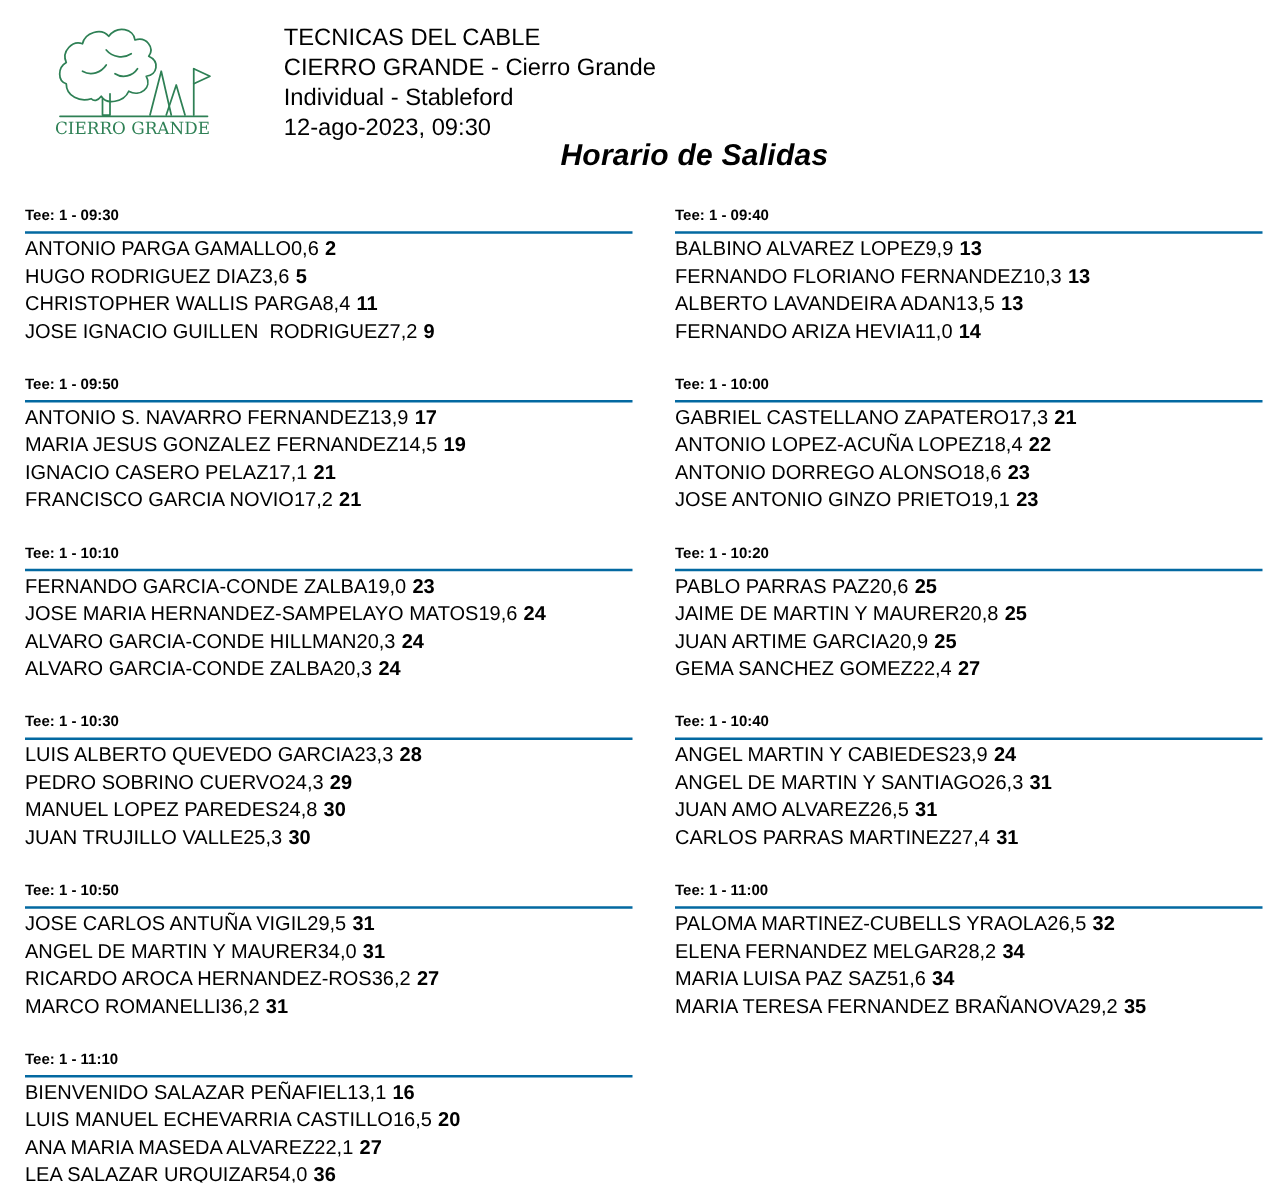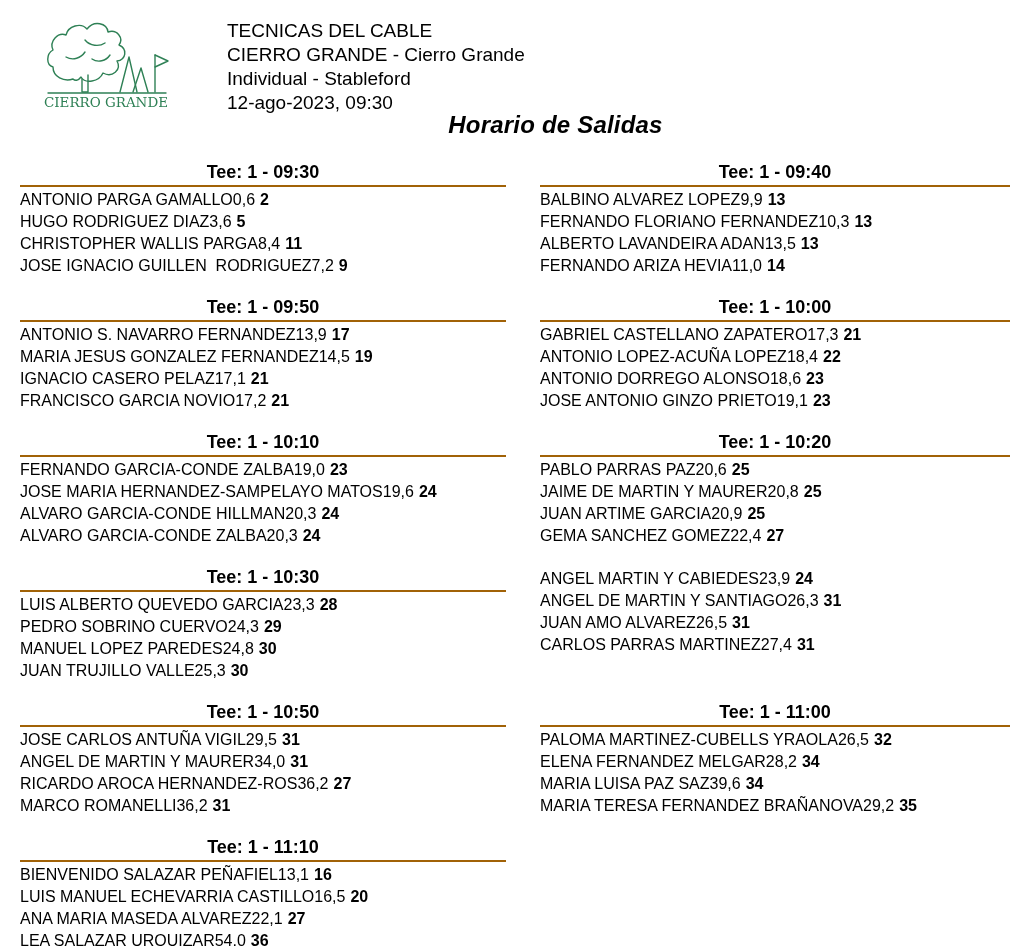--- a/index.html
+++ b/index.html
@@ -46,28 +46,27 @@
   
   .tee-grid {
     margin: 24px 14px 0 20px;
     display: grid;
     grid-template-columns: 486px 470px;
     column-gap: 34px;
     row-gap: 21px;
   }
   .tee-group { }
   .tee-time-header {
-    font-size: 18px;
+    font-size: 12px;
     font-weight: bold;
     line-height: 19px;
     padding-bottom: 3px;
-    border-bottom: 2px solid #a16207;
+    border-bottom: 2px solid #0369a1;
     margin-bottom: 2px;
     white-space: pre;
-    text-align: center;
   }
   .player-row {
     font-size: 16px;
     line-height: 22px;
     white-space: pre;
   }
   .player-name { }
   .player-handicap { margin-left: 0; }
   .player-points { margin-left: 5px; font-weight: bold; }
 </style>
@@ -195,20 +194,21 @@
 
   <div class="player-row"><span class="player-name">PEDRO SOBRINO CUERVO</span><span class="player-handicap">24,3</span><span class="player-points">29</span></div>
 
   <div class="player-row"><span class="player-name">MANUEL LOPEZ PAREDES</span><span class="player-handicap">24,8</span><span class="player-points">30</span></div>
 
   <div class="player-row"><span class="player-name">JUAN TRUJILLO VALLE</span><span class="player-handicap">25,3</span><span class="player-points">30</span></div>
 </div>
   </div>
 
   <div class="tee-group">
+    <div class="tee-time-header">Tee: 1 - 10:40</div>
     <div class="player-list">
   <div class="player-row"><span class="player-name">ANGEL MARTIN Y CABIEDES</span><span class="player-handicap">23,9</span><span class="player-points">24</span></div>
 
   <div class="player-row"><span class="player-name">ANGEL DE MARTIN Y SANTIAGO</span><span class="player-handicap">26,3</span><span class="player-points">31</span></div>
 
   <div class="player-row"><span class="player-name">JUAN AMO ALVAREZ</span><span class="player-handicap">26,5</span><span class="player-points">31</span></div>
 
   <div class="player-row"><span class="player-name">CARLOS PARRAS MARTINEZ</span><span class="player-handicap">27,4</span><span class="player-points">31</span></div>
 </div>
   </div>
@@ -226,21 +226,21 @@
 </div>
   </div>
 
   <div class="tee-group">
     <div class="tee-time-header">Tee: 1 - 11:00</div>
     <div class="player-list">
   <div class="player-row"><span class="player-name">PALOMA MARTINEZ-CUBELLS YRAOLA</span><span class="player-handicap">26,5</span><span class="player-points">32</span></div>
 
   <div class="player-row"><span class="player-name">ELENA FERNANDEZ MELGAR</span><span class="player-handicap">28,2</span><span class="player-points">34</span></div>
 
-  <div class="player-row"><span class="player-name">MARIA LUISA PAZ SAZ</span><span class="player-handicap">39,6</span><span class="player-points">34</span></div>
+  <div class="player-row"><span class="player-name">MARIA LUISA PAZ SAZ</span><span class="player-handicap">51,6</span><span class="player-points">34</span></div>
 
   <div class="player-row"><span class="player-name">MARIA TERESA FERNANDEZ BRAÑANOVA</span><span class="player-handicap">29,2</span><span class="player-points">35</span></div>
 </div>
   </div>
 
   <div class="tee-group">
     <div class="tee-time-header">Tee: 1 - 11:10</div>
     <div class="player-list">
   <div class="player-row"><span class="player-name">BIENVENIDO SALAZAR PEÑAFIEL</span><span class="player-handicap">13,1</span><span class="player-points">16</span></div>
 

